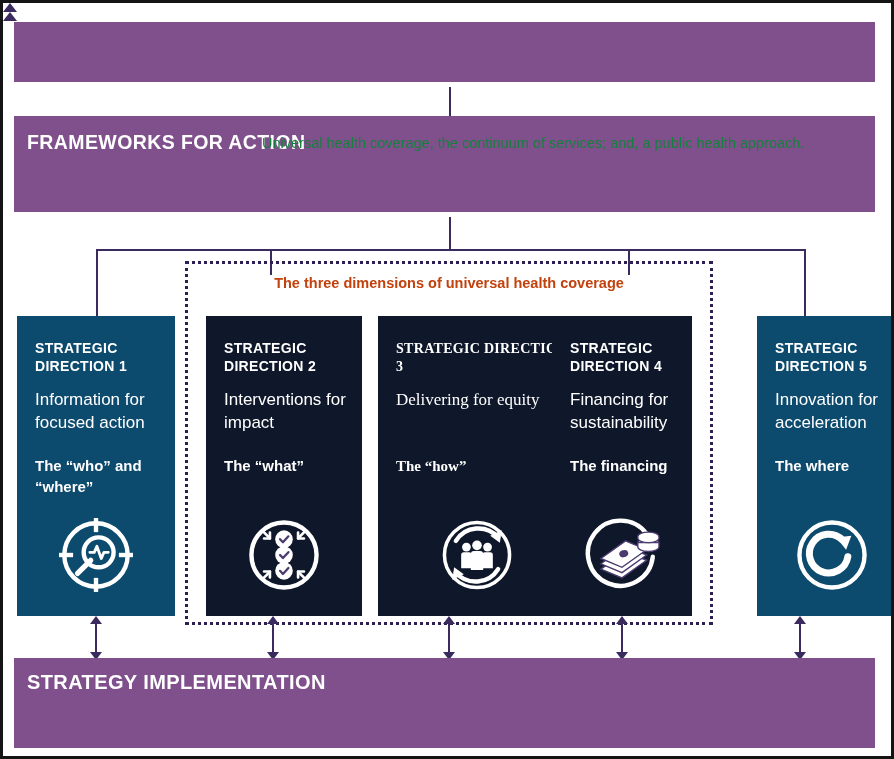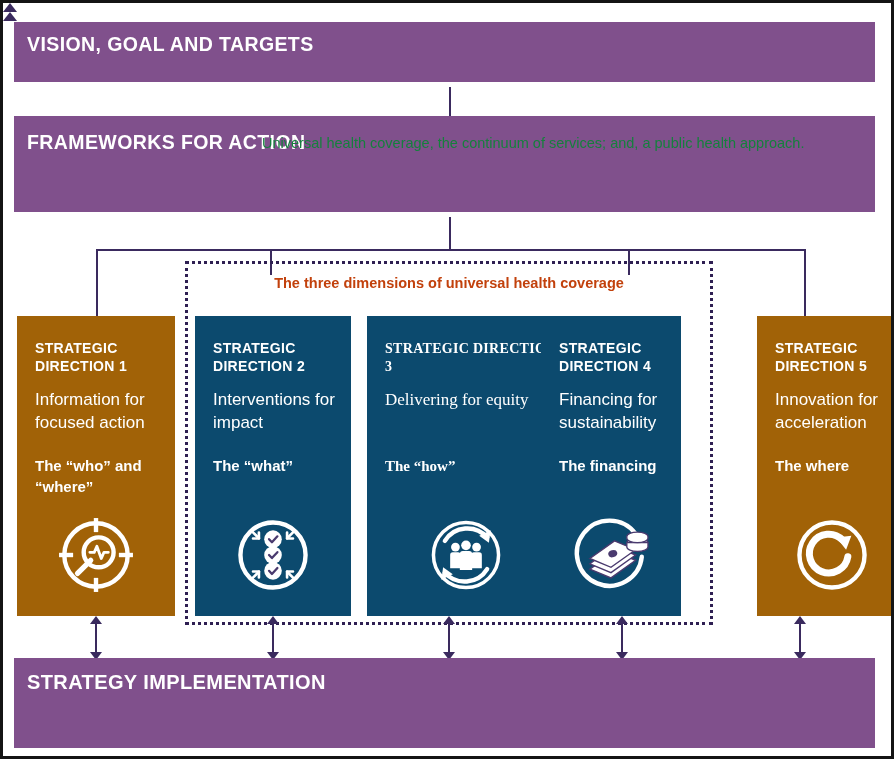--- a/index.html
+++ b/index.html
@@ -87,22 +87,22 @@
   }
 
   
   .col{
     position:absolute;
     top:313px;height:300px;
     box-sizing:border-box;
     color:#ffffff;
     overflow:hidden;
   }
-  .col.light{background:#a16207;}
-  .col.dark{background:#0c4a6e;}
+  .col.light{background:#0c4a6e;}
+  .col.dark{background:#0f172a;margin-left:11px;}
 
   #col1{left:14px;width:158px;}
   #col2{left:192px;width:156px;}
   #col3{left:364px;width:198px;font-family:Liberation Serif, serif;}
   #col4{left:538px;width:140px;}
   #col5{left:754px;width:150px;}
 
   .col-head{
     position:absolute;left:18px;top:24px;right:8px;
     font-size:14px;font-weight:bold;line-height:1.28;
@@ -139,21 +139,20 @@
   #dbl3{left:440px;top:613px;}
   #dbl4{left:613px;top:613px;}
   #dbl5{left:791px;top:613px;}
 </style>
 </head>
 <body>
 
 <div id="frame">
 
   <div class="band" id="vision-band"></div>
-  <div class="band-title" id="vision-title">VISION, GOAL AND TARGETS</div>
 
   <div class="conn" id="arrow-v1-stem"></div>
   <div id="arrow-v1-head"></div>
 
   <div class="band" id="frameworks-band"></div>
   <div class="band-title" id="frameworks-title">FRAMEWORKS FOR ACTION</div>
   <div class="band-body" id="frameworks-body">Universal health coverage, the continuum of services; and, a public health approach.</div>
 
   <div class="conn" id="arrow-v2-stem"></div>
   <div id="arrow-v2-head"></div>

